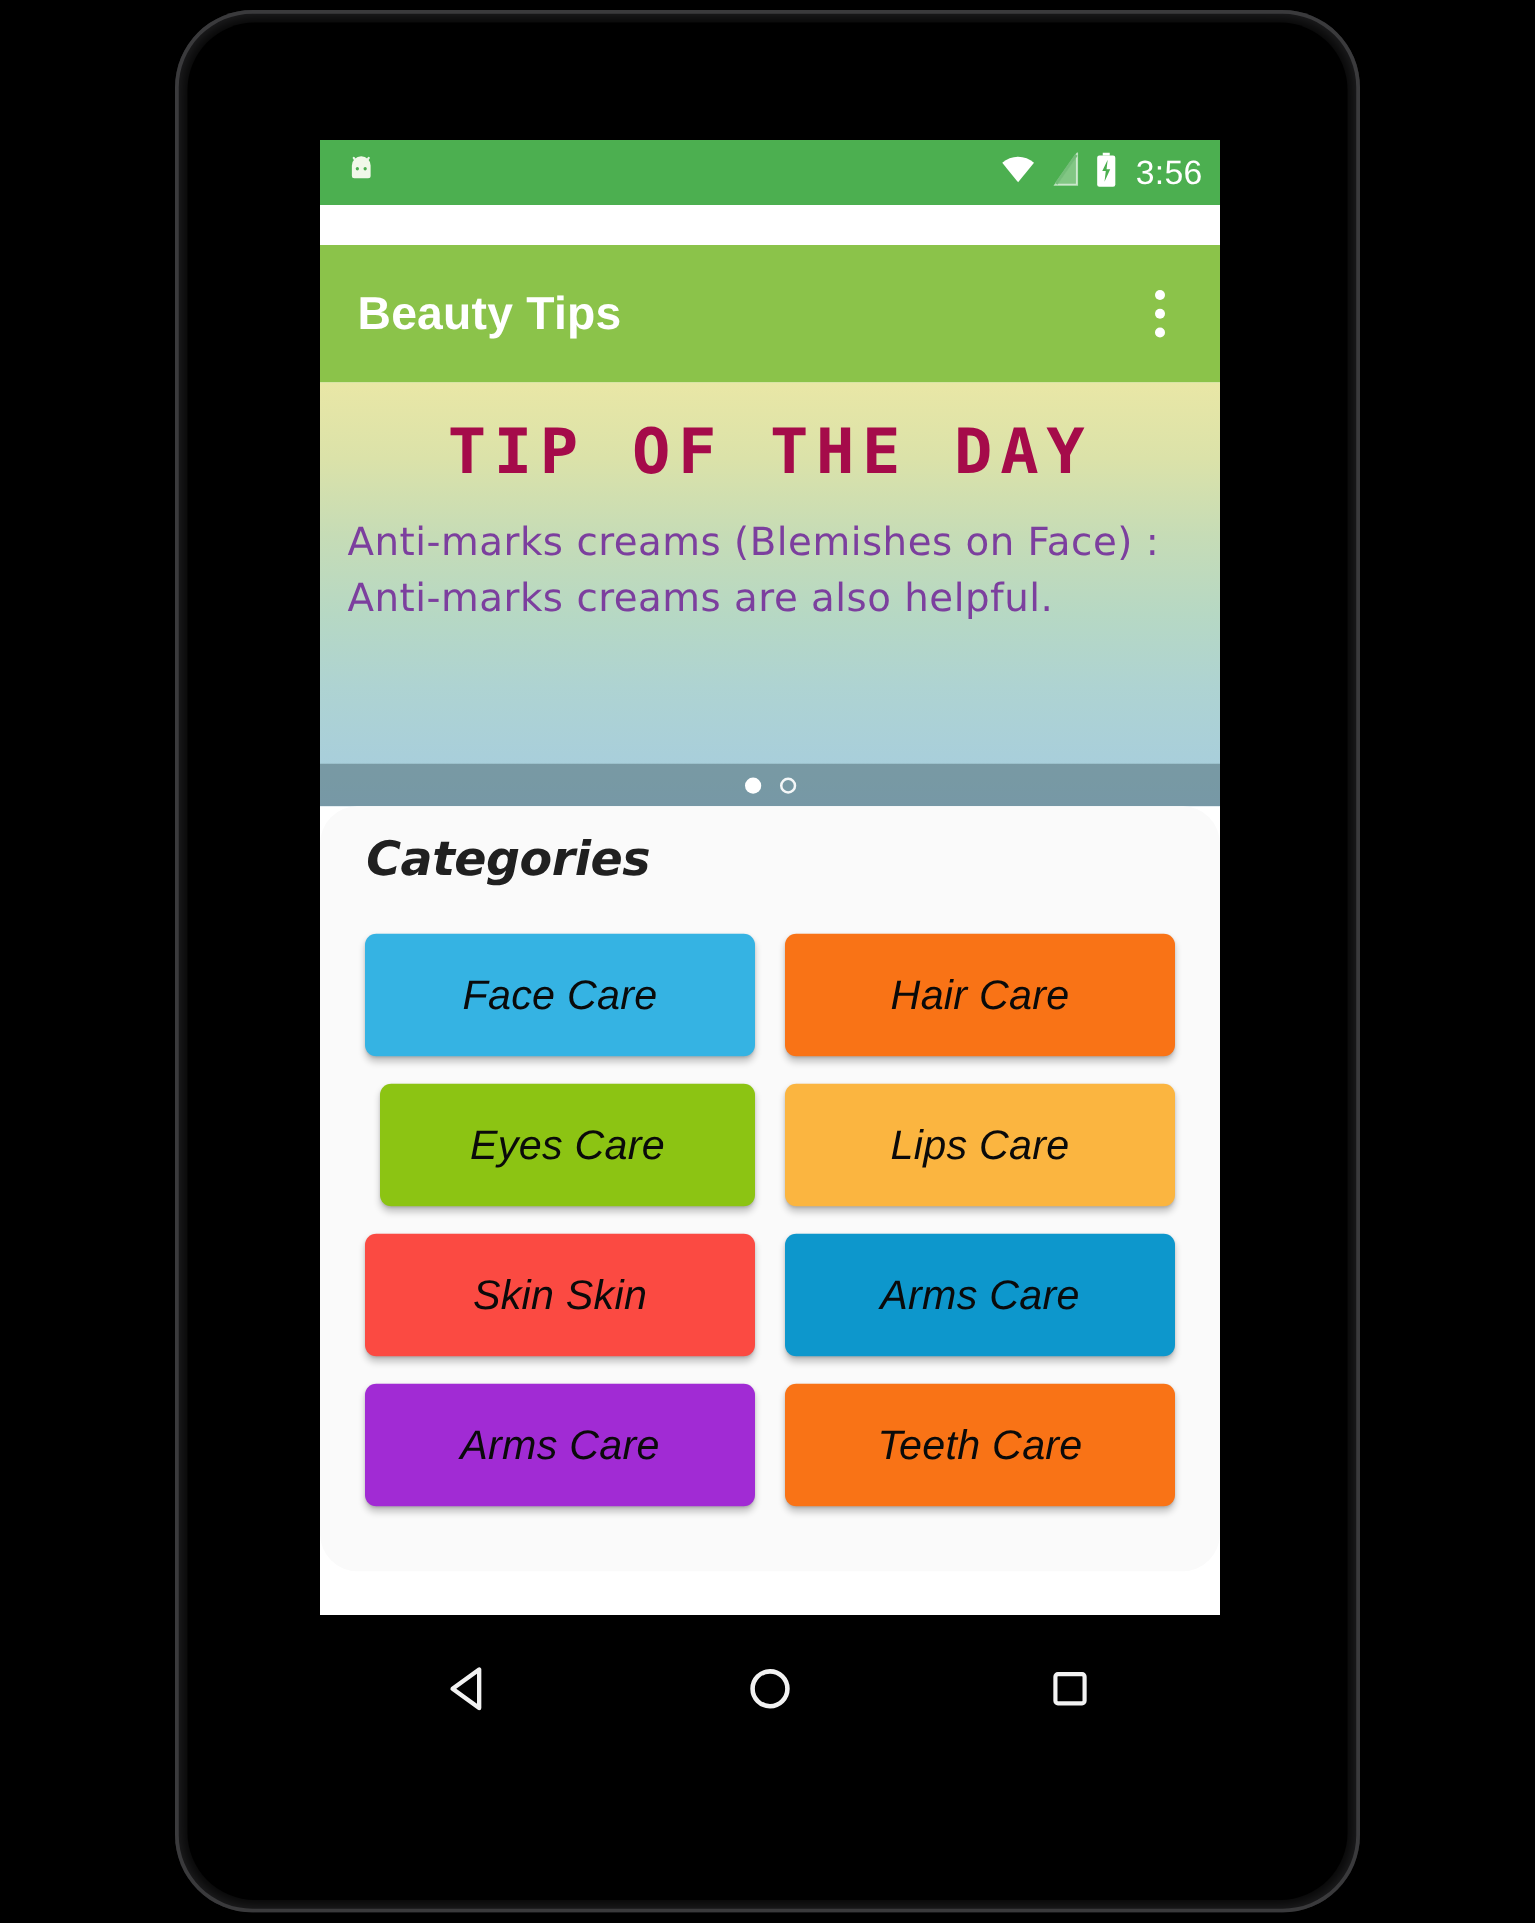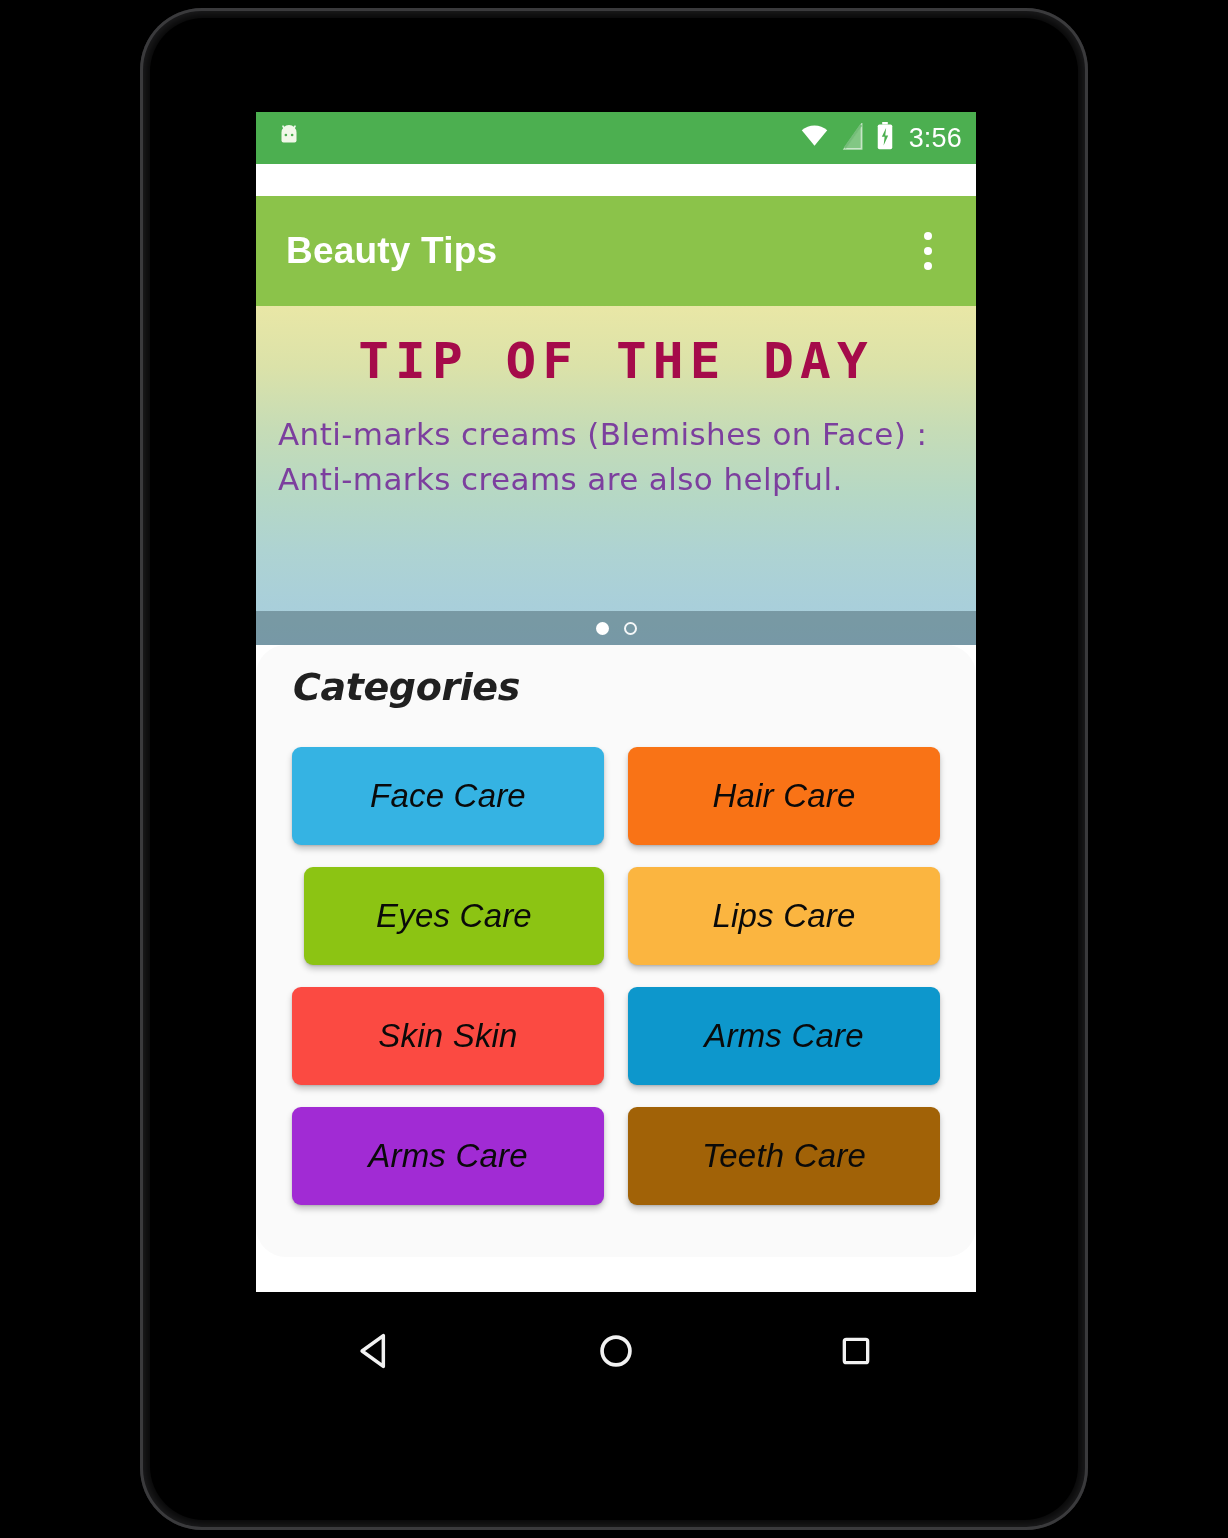--- a/index.html
+++ b/index.html
@@ -298,21 +298,21 @@
       </div>
       <div class="category-button" style="background: rgb(251, 74, 66);">
         <span>Skin Skin</span>
       </div>
       <div class="category-button" style="background: rgb(13, 151, 204);">
         <span>Arms Care</span>
       </div>
       <div class="category-button" style="background: rgb(161, 43, 212);">
         <span>Arms Care</span>
       </div>
-      <div class="category-button" style="background: #a16207;">
+      <div class="category-button" style="background: #f97316;">
         <span>Teeth Care</span>
       </div>
     </div>
   </div>
 
 </div>
 
 <div id="nav-bar">
   <span class="nav-btn">
     <svg width="44" height="44" viewBox="0 0 24 24" aria-hidden="true">

